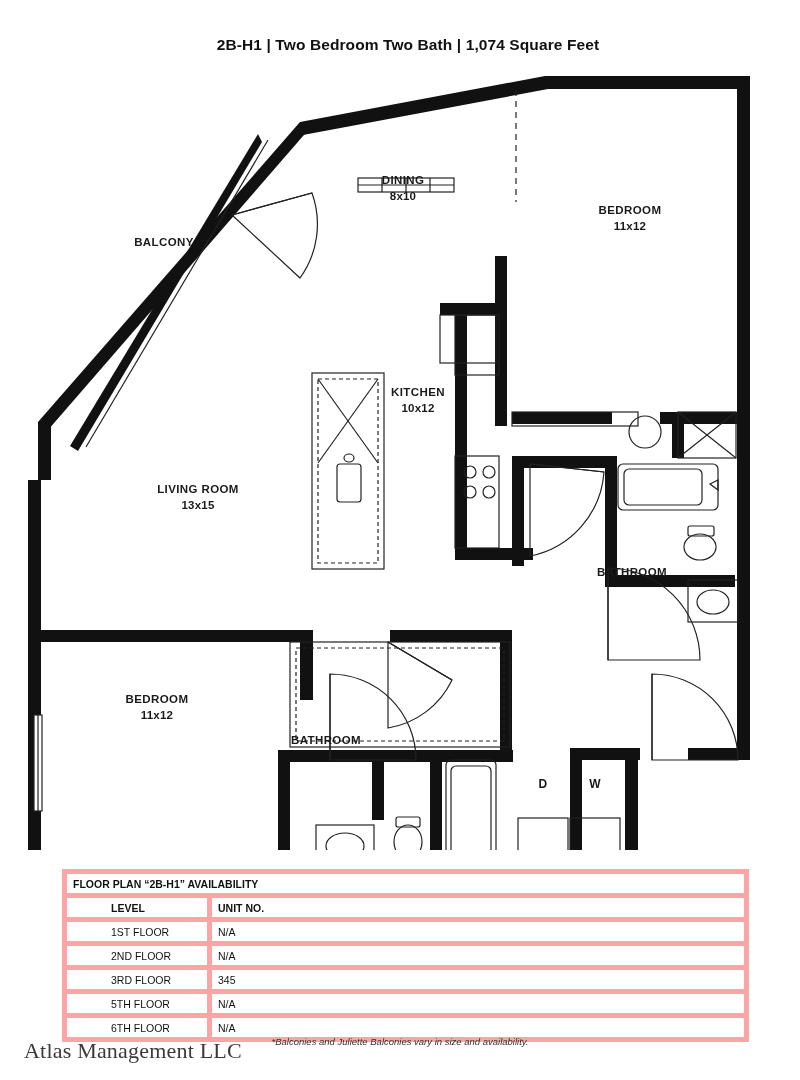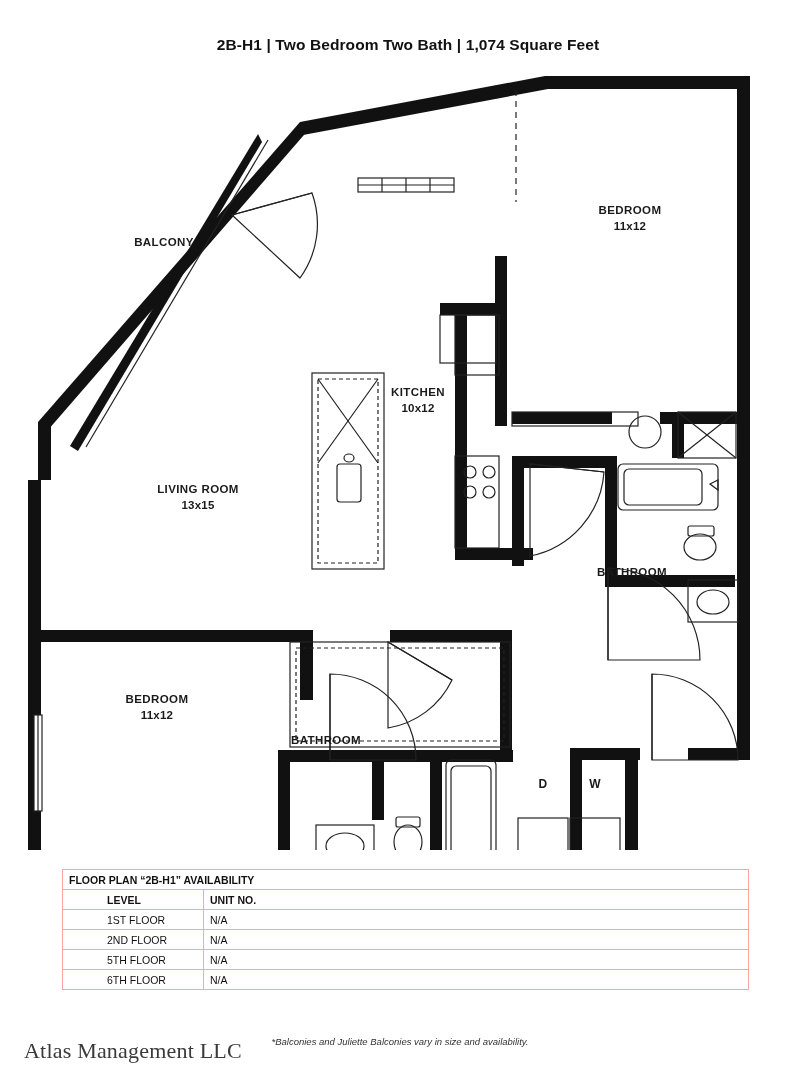--- a/index.html
+++ b/index.html
@@ -59,21 +59,21 @@
   
   .avail-table {
     position: absolute;
     left: 62px;
     top: 869px;
     width: 687px;
     border-collapse: collapse;
     font-size: 10.5px;
   }
   .avail-table td, .avail-table th {
-    border: 1px solid #fca5a5;
+    border: 5px solid #fca5a5;
     padding: 3px 6px;
     text-align: left;
     font-weight: normal;
     height: 13px;
   }
   .avail-table .t-head td {
     font-weight: bold;
     font-size: 10.5px;
   }
   .avail-table .c-head td {
@@ -237,20 +237,24 @@
       <line x1="652" y1="700" x2="652" y2="614"></line>
 
       <rect x="34" y="655" width="8" height="96" fill="#ffffff" stroke="#222222"></rect>
       <line x1="38" y1="655" x2="38" y2="751"></line>
     </g>
   </svg>
 
   <div class="room-label" style="left:104px; top:175px; width:120px;">
     <span>BALCONY</span>
   </div>
+  <div class="room-label" style="left:338px; top:113px; width:130px;">
+    <span>DINING</span>
+    <span class="dims">8x10</span>
+  </div>
   <div class="room-label" style="left:565px; top:143px; width:130px;">
     <span>BEDROOM</span>
     <span class="dims">11x12</span>
   </div>
   <div class="room-label" style="left:353px; top:325px; width:130px;">
     <span>KITCHEN</span>
     <span class="dims">10x12</span>
   </div>
   <div class="room-label" style="left:128px; top:422px; width:140px;">
     <span>LIVING ROOM</span>
@@ -286,20 +290,24 @@
     </tr>
     <tr>
       <td class="col-level">1ST FLOOR</td>
       <td>N/A</td>
     </tr>
     <tr>
       <td class="col-level">2ND FLOOR</td>
       <td>N/A</td>
     </tr>
     <tr>
+      <td class="col-level">3RD FLOOR</td>
+      <td>345</td>
+    </tr>
+    <tr>
       <td class="col-level">5TH FLOOR</td>
       <td>N/A</td>
     </tr>
     <tr>
       <td class="col-level">6TH FLOOR</td>
       <td>N/A</td>
     </tr>
   </tbody>
 </table>
 

